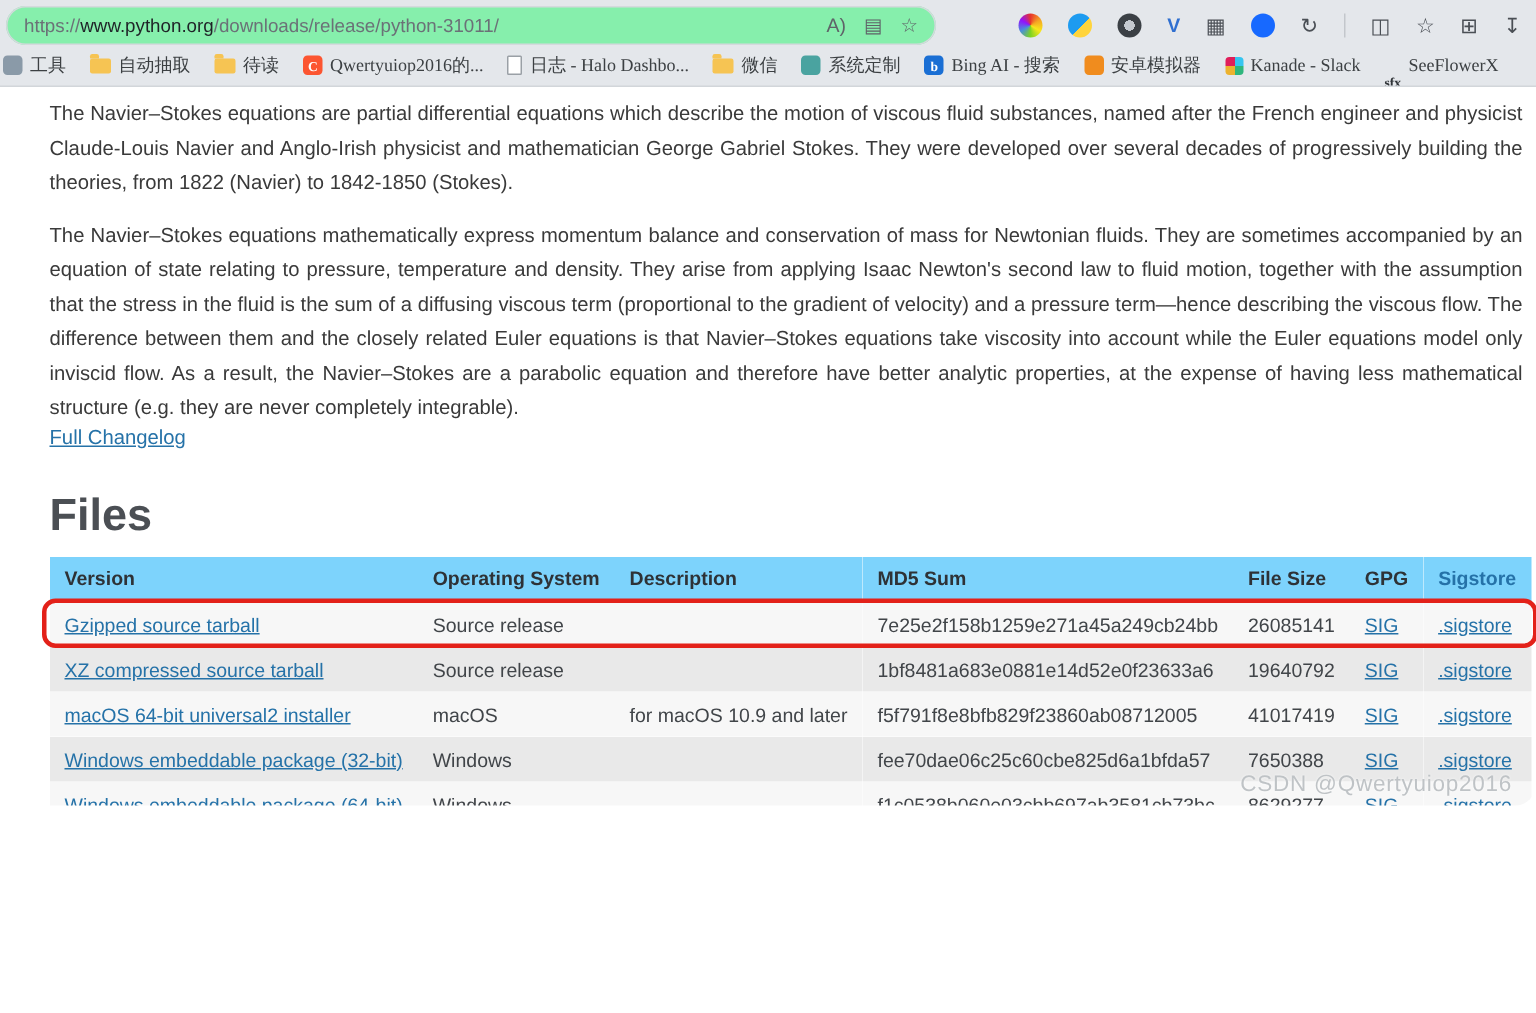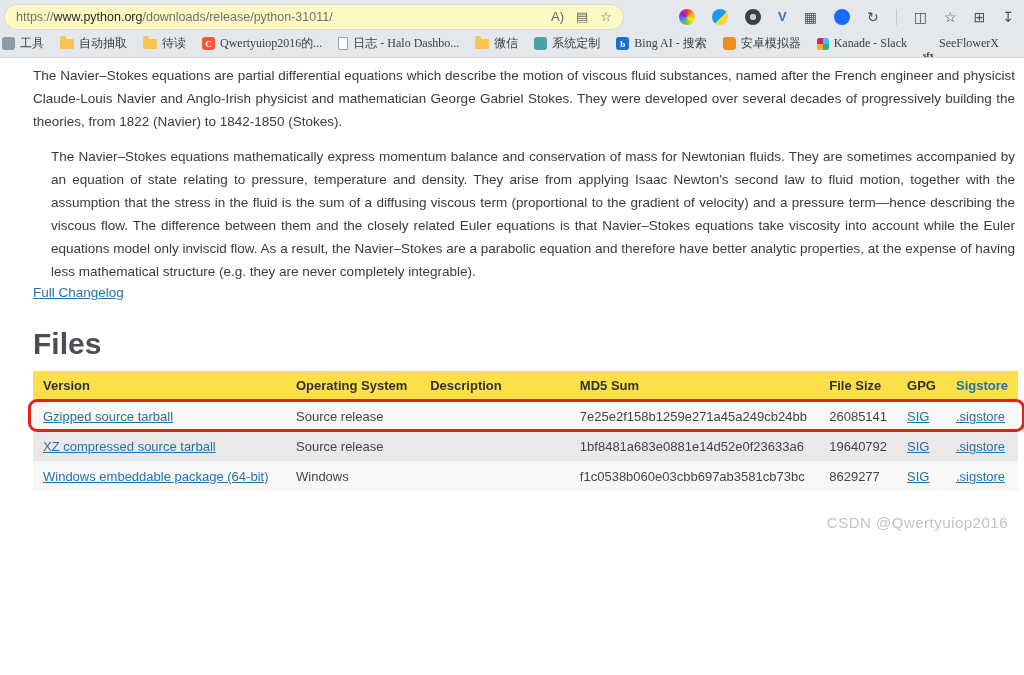--- a/index.html
+++ b/index.html
@@ -2,21 +2,21 @@
 <html><head>
 <meta charset="utf-8">
 <style>
   * { box-sizing: border-box; }
   html,body { margin:0; padding:0; width:1024px; height:675px; overflow:hidden;
               background:#fff; font-family:"Liberation Sans", sans-serif; }
 
   
   .chrome { background:#e4e7eb; border-bottom:1px solid #d2d6da; }
   .addr-row { height:32px; display:flex; align-items:center; padding:3px 10px 2px 4px; }
-  .addr-pill { background:#fef9c3; border-radius:14px; height:26px; width:620px; flex:0 0 auto;
+  .addr-pill { background:#86efac; border-radius:14px; height:26px; width:620px; flex:0 0 auto;
                display:flex; align-items:center; padding:0 12px;
                box-shadow: inset 0 0 0 1px #d5d9dd; }
   .addr-url { flex:1; font-size:12.5px; color:#6b7177; white-space:nowrap; overflow:hidden; }
   .addr-url .host { color:#1f2327; }
   .pill-ico { color:#5f6368; font-size:13px; margin-left:12px; cursor:pointer; line-height:1; }
   .tool-icons { display:flex; align-items:center; gap:17px; flex:1; justify-content:flex-end;
                 padding-left:14px; }
   .ext-dot { width:16px; height:16px; border-radius:50%; flex:0 0 auto; }
   .ico-colorwheel { background:conic-gradient(#e7352c,#f5a623,#f8e71c,#7ed321,#4a90d9,#9013fe,#e7352c); }
   .ico-blueyellow { background:linear-gradient(135deg,#1d9bf0 0 55%,#ffd43b 55%); }
@@ -43,30 +43,30 @@
   .ico-slack { width:12px; height:12px; border-radius:2.5px;
                background:conic-gradient(#36c5f0 0 25%, #2eb67d 0 50%, #ecb22e 0 75%, #e01e5a 0); }
   .ico-page { width:10px; height:13px; background:#fff; border:1px solid #9aa0a6; border-radius:1px; }
   .ico-sfx { font-size:9px; font-weight:bold; color:#2f3337;margin-top:22px; }
 
   
   .page { position:relative; width:1024px; height:479px; background:#fff; overflow:hidden;border-radius:14px; }
   .content { padding:6px 9px 0 33px; }
   .content p { margin:0; font-size:13.5px; line-height:23px; color:#3a3a3a;
                text-align:justify; }
-  .content p.second { margin-top:12px;margin-left:18px; }
+  .content p.second { margin-top:12px; }
   a.link { color:#2572a8; text-decoration:underline; cursor:pointer; }
   .changelog { display:inline-block; margin-top:1px; font-size:13.5px; }
   .files-h { margin:26px 0 10px 0; font-size:30px; font-weight:bold; color:#4b4f54; }
 
   .table-wrap { position:relative; width:985px; }
   table { border-collapse:collapse; width:985px; font-size:13px; color:#414549; }
   th, td { height:30px; padding:0 10px; text-align:left; font-weight:normal; overflow:hidden;
            white-space:nowrap; }
-  thead th { background:#fde047; font-weight:bold; color:#2e3236; border-bottom:1px solid #d8d8d8; }
+  thead th { background:#7dd3fc; font-weight:bold; color:#2e3236; border-bottom:1px solid #d8d8d8; }
   tbody tr:nth-child(odd)  td { background:#f7f7f7; }
   tbody tr:nth-child(even) td { background:#e9e9e9; }
   .red-box { position:absolute; left:-5px; right:-7px; top:28px; height:33px;
              border:3px solid #e32119; border-radius:9px; pointer-events:none; }
 
   .watermark { position:absolute; right:16px; bottom:6px; font-size:15px; color:#bfc3c6;
                text-shadow:0 0 2px rgba(255,255,255,.8); letter-spacing:.5px; z-index:5; }
 </style>
 </head>
 <body>
@@ -190,20 +190,38 @@
           <tr>
             <td><a class="link">XZ compressed source tarball</a></td>
             <td>Source release</td>
             <td></td>
             <td>1bf8481a683e0881e14d52e0f23633a6</td>
             <td>19640792</td>
             <td><a class="link">SIG</a></td>
             <td><a class="link">.sigstore</a></td>
           </tr>
           <tr>
+            <td><a class="link">macOS 64-bit universal2 installer</a></td>
+            <td>macOS</td>
+            <td>for macOS 10.9 and later</td>
+            <td>f5f791f8e8bfb829f23860ab08712005</td>
+            <td>41017419</td>
+            <td><a class="link">SIG</a></td>
+            <td><a class="link">.sigstore</a></td>
+          </tr>
+          <tr>
+            <td><a class="link">Windows embeddable package (32-bit)</a></td>
+            <td>Windows</td>
+            <td></td>
+            <td>fee70dae06c25c60cbe825d6a1bfda57</td>
+            <td>7650388</td>
+            <td><a class="link">SIG</a></td>
+            <td><a class="link">.sigstore</a></td>
+          </tr>
+          <tr>
             <td><a class="link">Windows embeddable package (64-bit)</a></td>
             <td>Windows</td>
             <td></td>
             <td>f1c0538b060e03cbb697ab3581cb73bc</td>
             <td>8629277</td>
             <td><a class="link">SIG</a></td>
             <td><a class="link">.sigstore</a></td>
           </tr>
         </tbody>
       </table>

